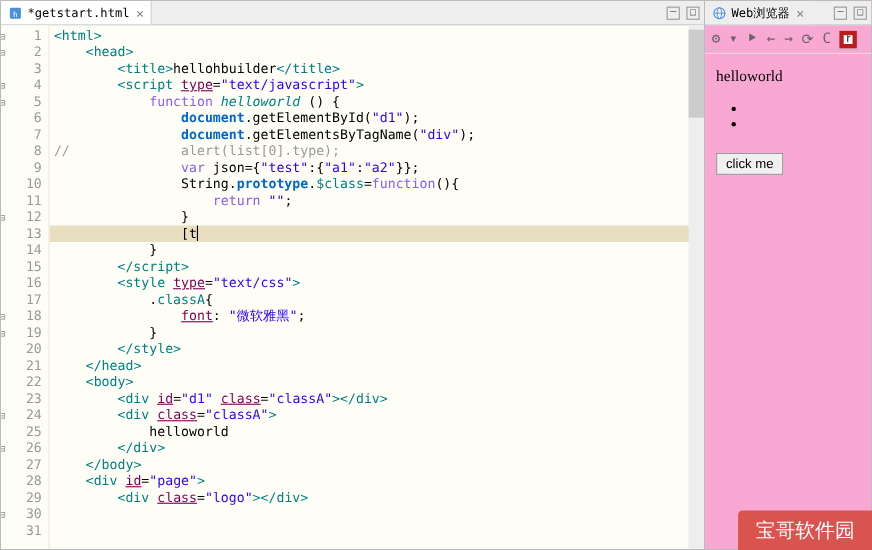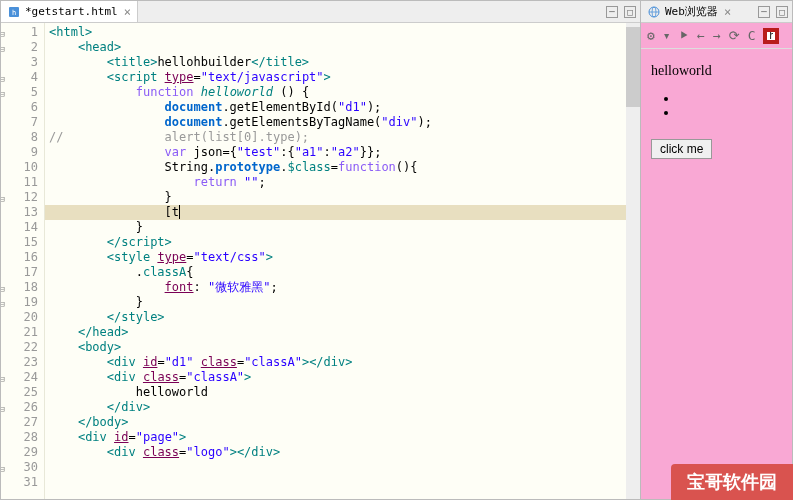--- a/index.html
+++ b/index.html
@@ -30,21 +30,21 @@
 .teal { color: #008080; }
 .scrollbar-v { position: absolute; right: 0; top: 0; bottom: 0; width: 14px; background: #eee; }
 .scrollbar-thumb { background: #ccc; width: 100%; height: 80px; margin-top: 4px; }
 .browser-toolbar { display: flex; align-items: center; height: 26px; border-bottom: 1px solid #ddd; padding: 0 6px; gap: 8px; font-size: 12px; }
 .tb-icon { cursor: pointer; color: #666; font-size: 13px; }
 .tb-input { width: 16px; border: 4px solid #b91c1c; height: 16px; font-size: 10px; padding: 0 2px; }
 .browser-content { flex: 1; padding: 14px 10px; font-family: "Times New Roman", serif; font-size: 14px; }
 .browser-content ul { margin: 12px 0 12px 28px; }
 .browser-content ul li { height: 14px; }
 .click-btn { font-family: Liberation Sans, sans-serif; font-size: 12px; padding: 2px 8px; border: 1px solid #999; background: #f0f0f0; cursor: pointer; margin-top: 8px; }
-.watermark { position: absolute; bottom: 0; right: 0; background: #d9534f; color: #fff; font-size: 18px; font-weight: bold; padding: 6px 16px; border-radius: 4px 0 0 0; z-index: 100; }
+.watermark { position: absolute; bottom: 0; right: 0; background: #d9534f; color: #fff; font-size: 18px; font-weight: normal; padding: 6px 16px; border-radius: 4px 0 0 0; z-index: 100; }
 .cursor { border-left: 1px solid #000; animation: blink 1s infinite; }
 @keyframes blink { 50% { opacity: 0; } }
 </style>
 </head>
 <body>
 
 <div class="container">
   <div class="editor-pane">
     <div class="tab-bar">
       <div class="tab">

